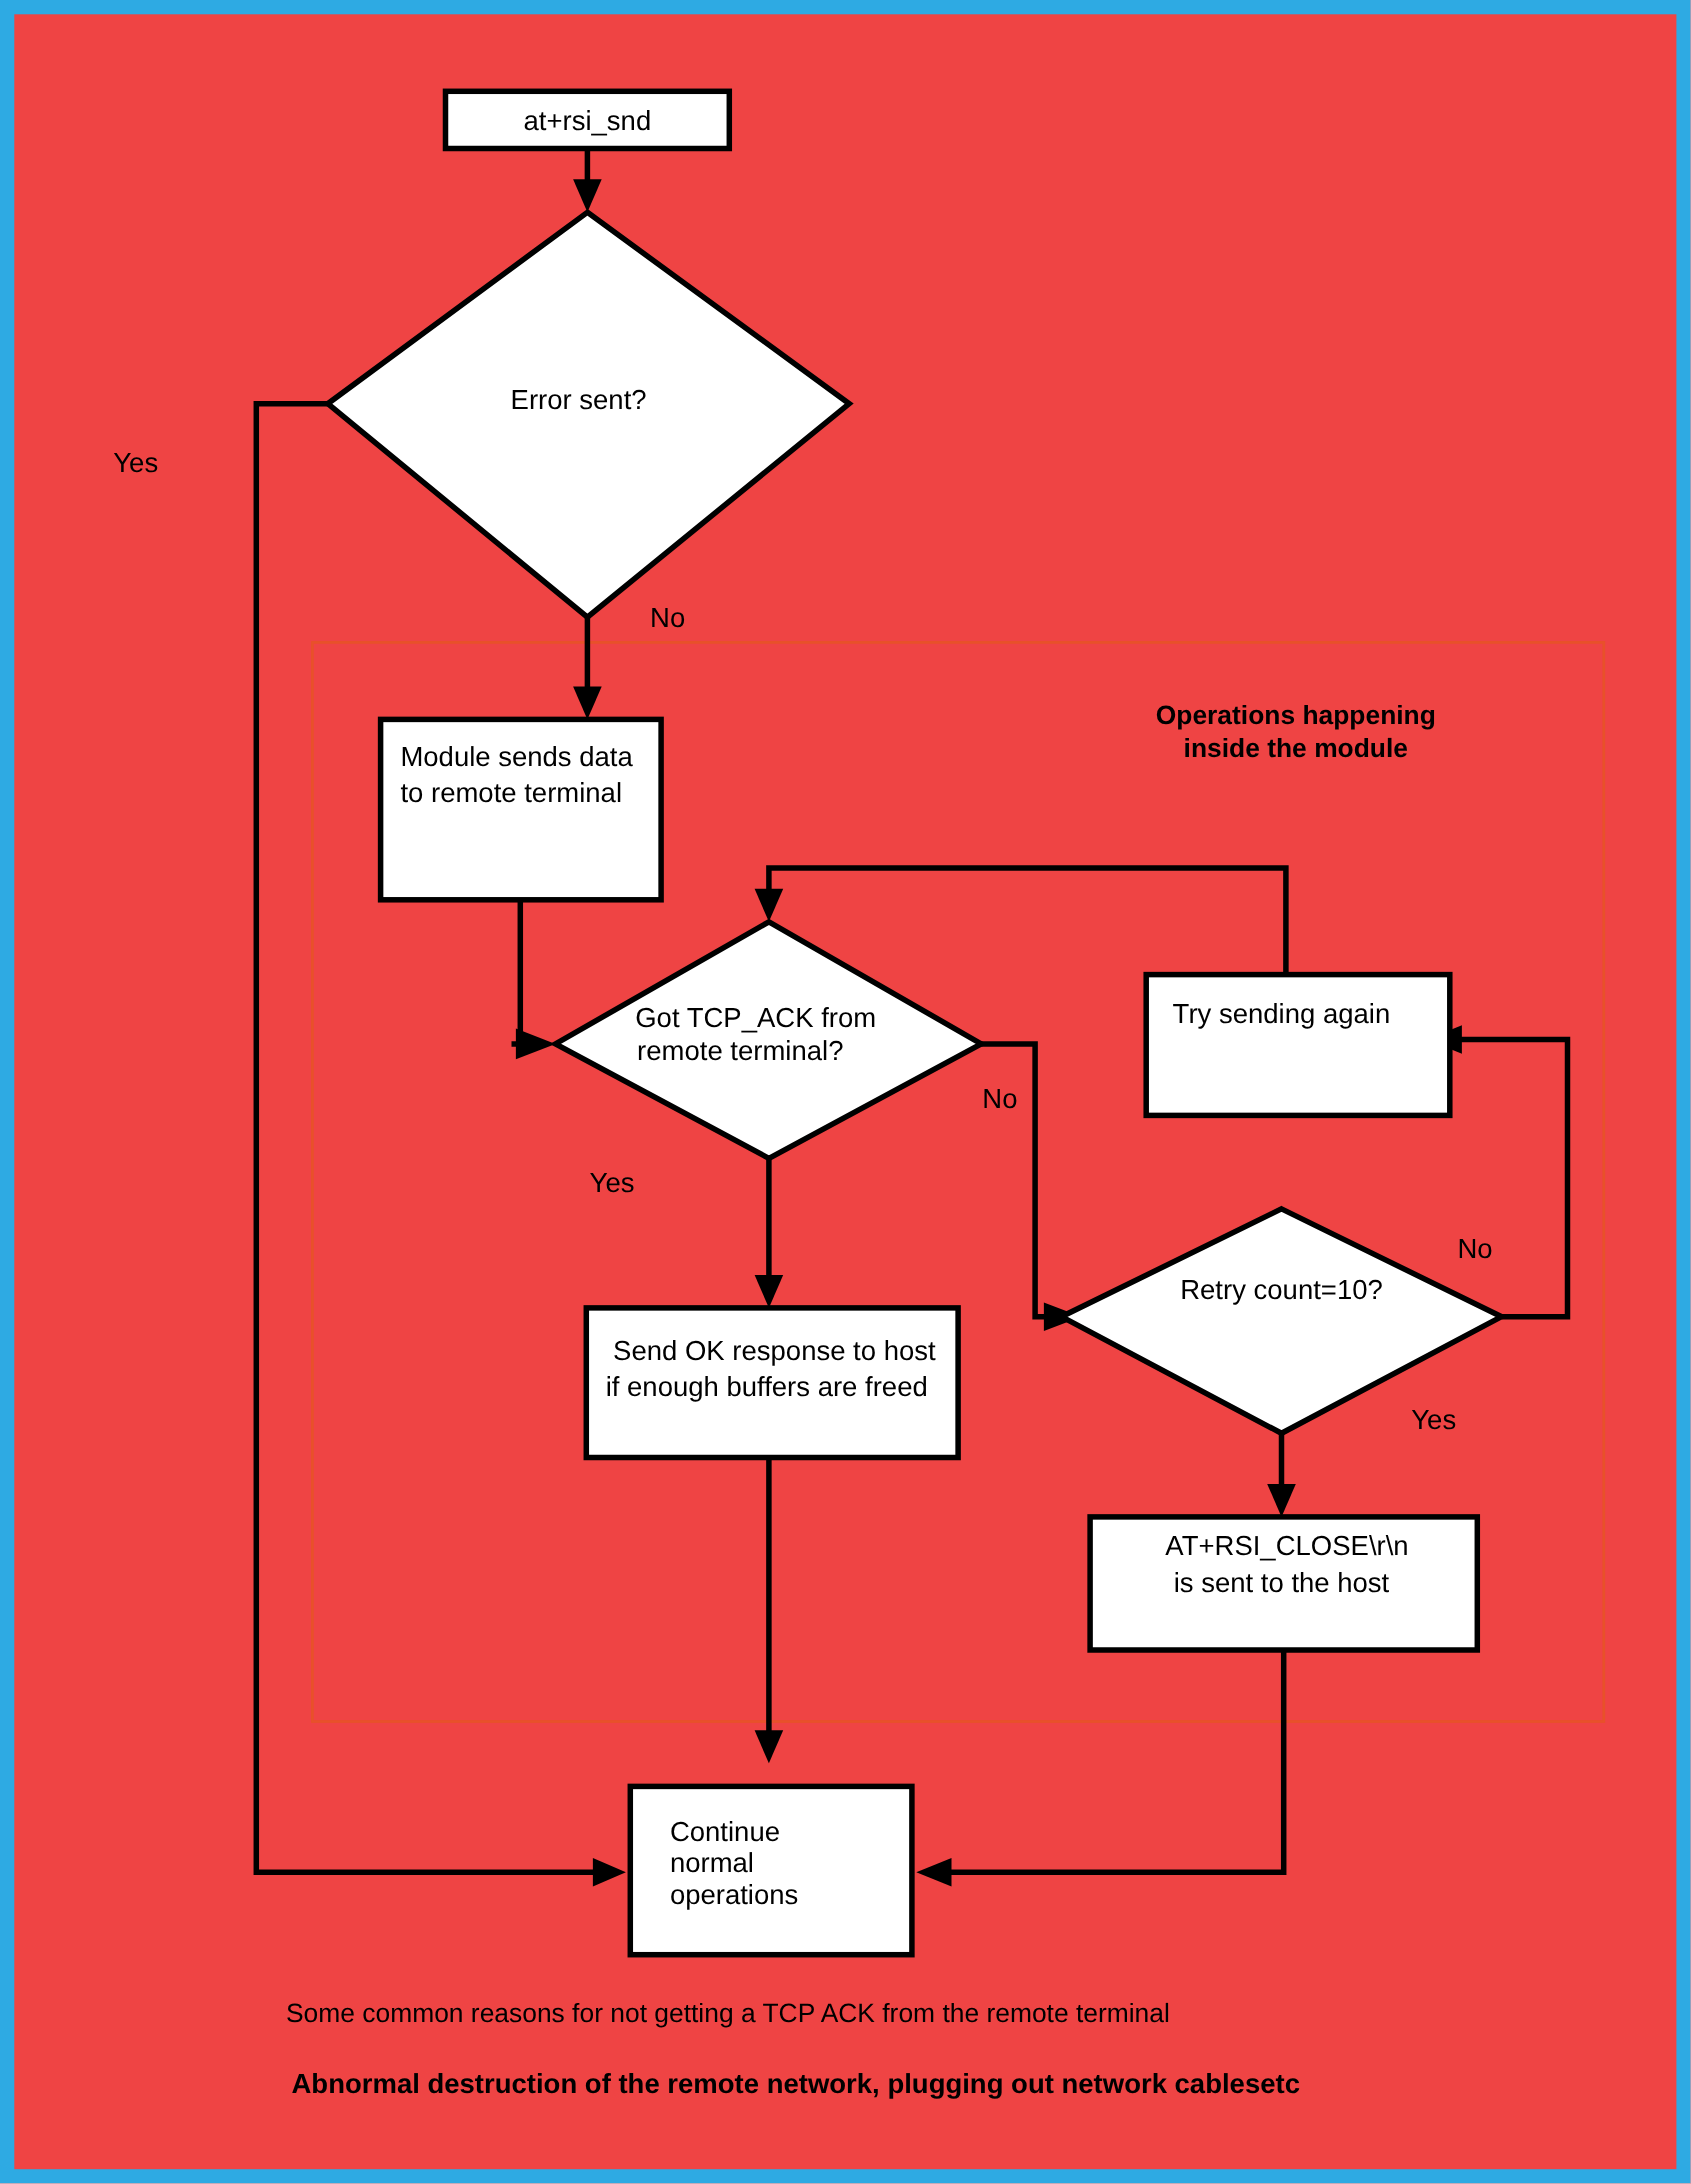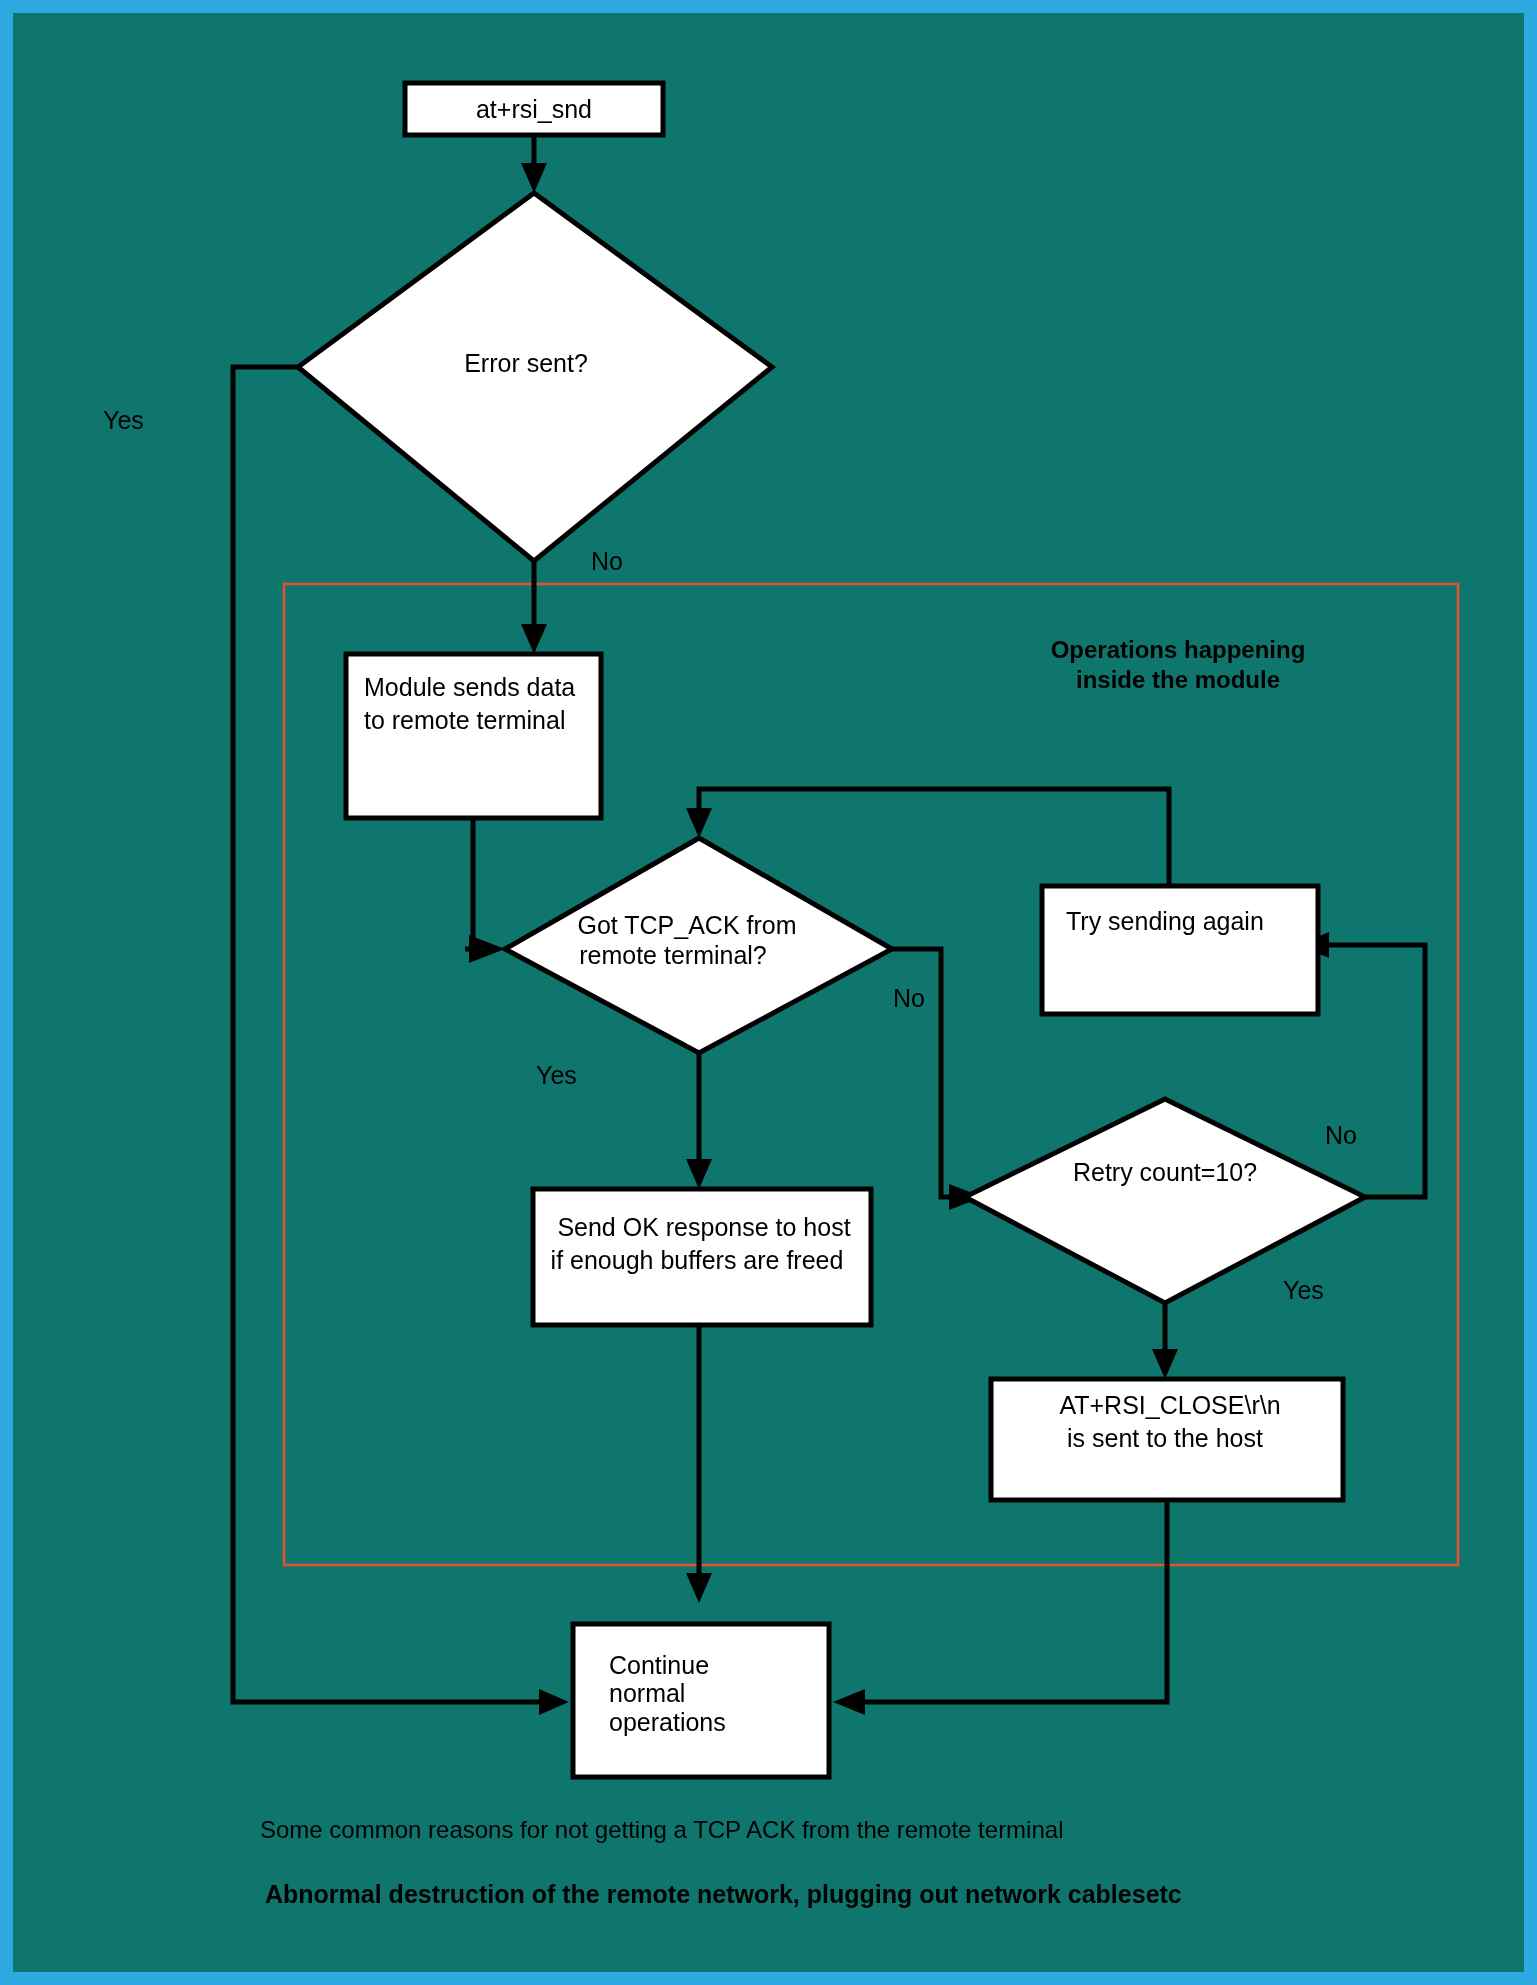--- a/index.html
+++ b/index.html
@@ -4,21 +4,21 @@
 <style>
   html, body {
     margin: 0;
     padding: 0;
     background: #ffffff;
   }
   #page {
     position: relative;
     width: 1537px;
     height: 1985px;
-    background: #0f766e;
+    background: #ef4444;
     border: 13px solid #2eaae3;
     box-sizing: border-box;
     overflow: hidden;
     font-family: "Liberation Sans", sans-serif;
   }
   svg#flow {
     position: absolute;
     left: 0;
     top: 0;
     width: 1537px;

